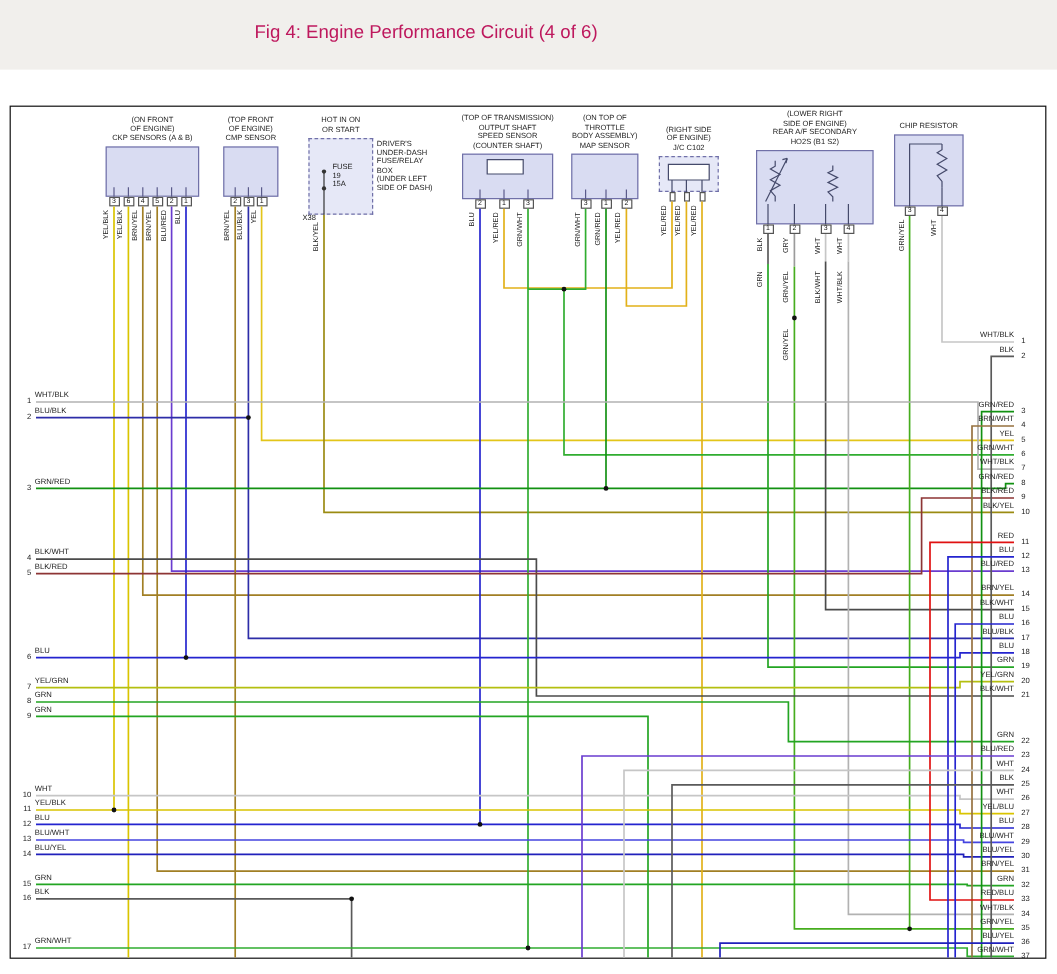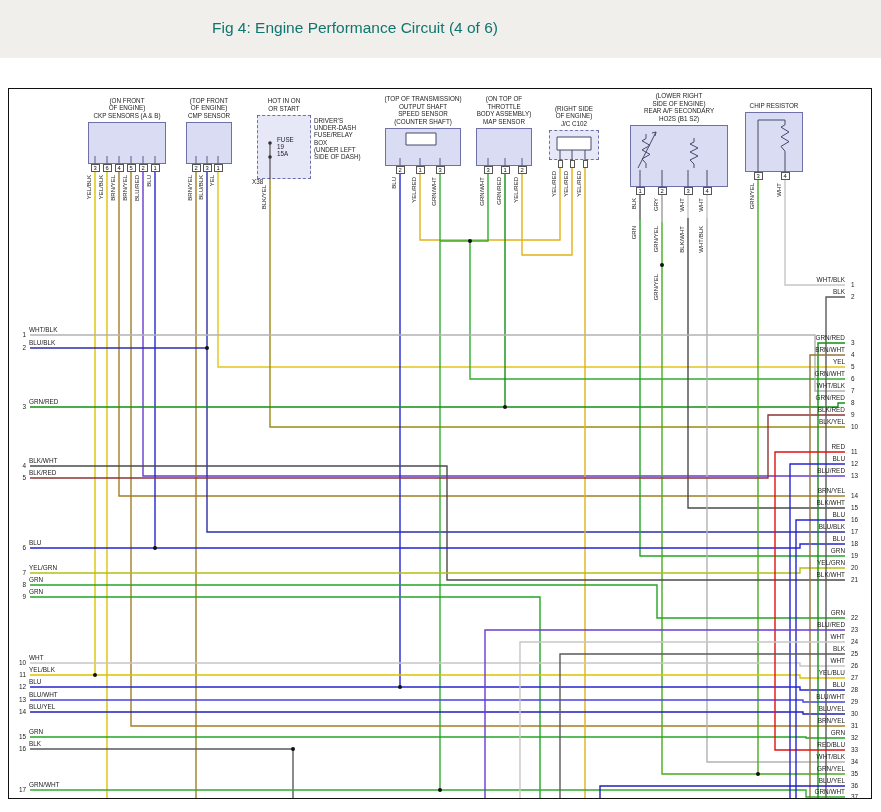--- a/index.html
+++ b/index.html
@@ -1,20 +1,20 @@
 <!DOCTYPE html>
 <html><head>
 <meta charset="utf-8">
 <style>
   html,body{margin:0;padding:0;}
   body{width:881px;height:812px;position:relative;background:#ffffff;
        font-family:"Liberation Sans",sans-serif;overflow:hidden;}
   .header{position:absolute;left:0;top:0;width:881px;height:58px;background:#f1efec;}
   .title{position:absolute;left:0;top:19px;width:710px;text-align:center;
-         font-size:15.5px;color:#0f766e;}
+         font-size:15.5px;color:#be185d;}
   .frame{position:absolute;left:8px;top:88px;width:864px;height:711px;
          border:1.5px solid #111;background:#fff;box-sizing:border-box;}
   .layer{position:absolute;left:0;top:0;width:881px;height:812px;}
   svg.layer{pointer-events:none;}
   .cbox{position:absolute;background:#d9dcf2;border:1px solid #7070a8;box-sizing:border-box;}
   .cbox.dashed{background:#e6e8f7;border:1px dashed #7070a8;}
   .caption{position:absolute;transform:translateX(-50%);text-align:center;
            font-size:6.3px;line-height:7.4px;color:#222;white-space:nowrap;}
   .pinbox{position:absolute;background:#fff;border:1px solid #555;box-sizing:border-box;
           font-size:5.8px;line-height:6.5px;text-align:center;color:#111;}

